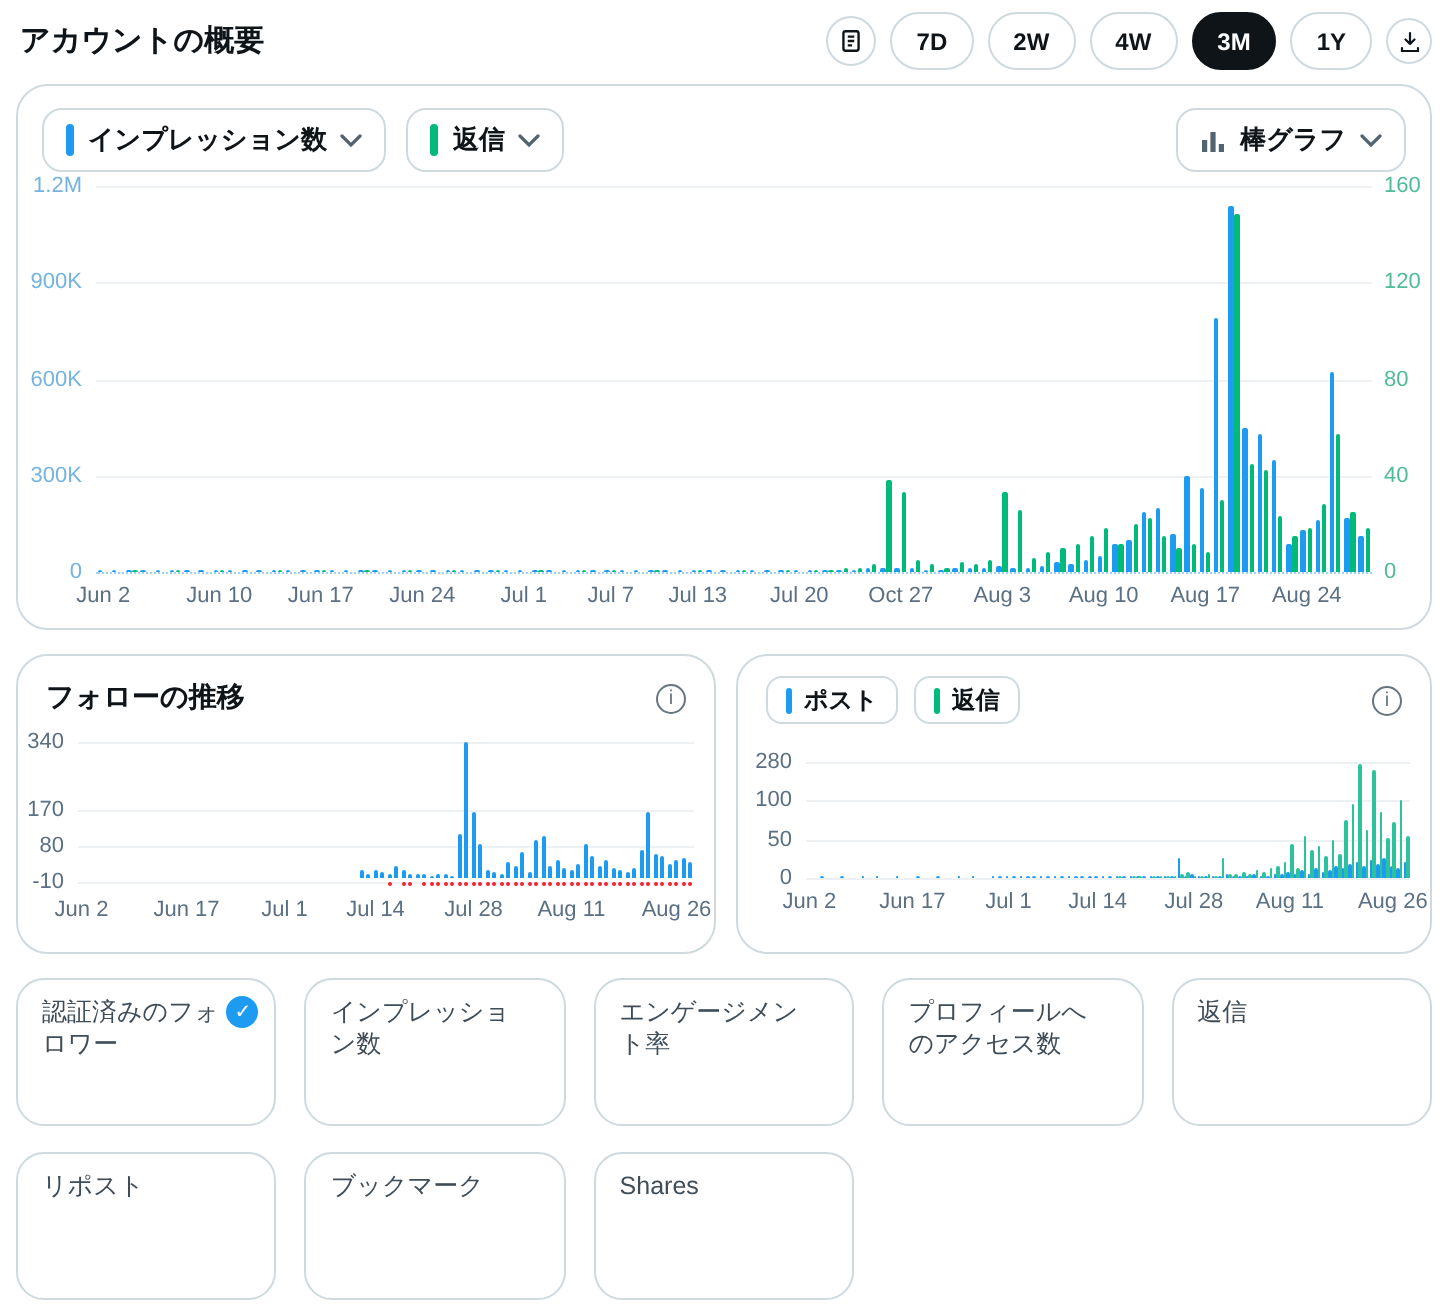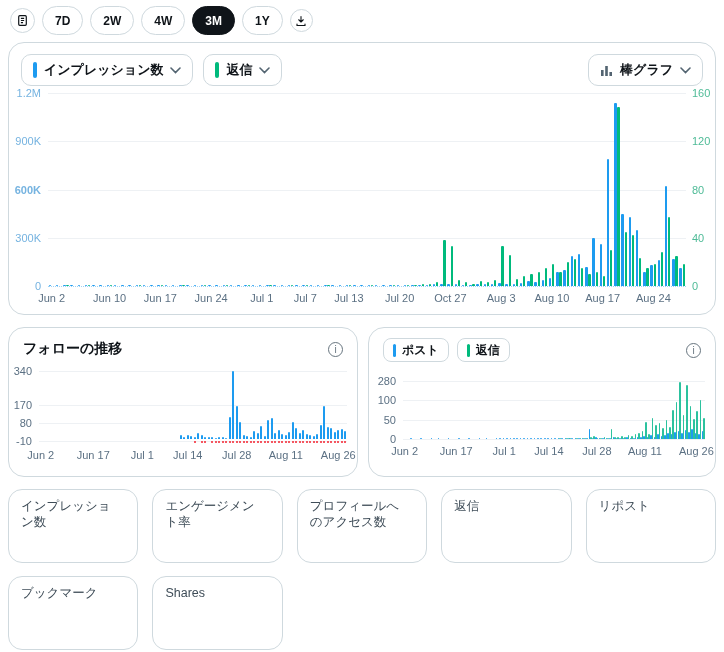--- a/index.html
+++ b/index.html
@@ -54,20 +54,21 @@
   .stat .lbl { font-size:12.5px; color:#3f4d58; line-height:1.25; padding-right:12px; }
   .vbadge { position:absolute; top:8px; right:8px; width:16px; height:16px; border-radius:50%; background:#1d9bf0;
     color:#fff; font-size:10px; display:flex; align-items:center; justify-content:center; font-weight:700; }
 </style>
 </head>
 <body>
 
 <div class="page">
 
   <header>
+    <h1>アカウントの概要</h1>
     <div class="ranges">
       <button class="circle-btn">
         <svg width="13" height="13" viewBox="0 0 24 24" fill="none" stroke="#0f1419" stroke-width="2.2">
           <rect x="5" y="3" width="14" height="18" rx="2"></rect>
             <path d="M9 8h6M9 12h6M9 16h4"></path>
         </svg>
       </button>
       <span style="display:flex;gap:7px">
           <button class="pill">7D</button>
           <button class="pill">2W</button>
@@ -111,21 +112,21 @@
             <path d="M1 1l4.5 4.5L10 1"></path>
           </svg>
       </button>
     </div>
     <div class="chart" id="chart-main">
         <div class="gl dotted" style="left: 38px; width: 638px; top: 193px;"></div>
         <div class="tick l" style="left: 0px; width: 31px; top: 187px;">0</div>
         <div class="gl" style="left: 38px; width: 638px; top: 144.75px;"></div>
         <div class="tick l" style="left: 0px; width: 31px; top: 138.75px;">300K</div>
         <div class="gl" style="left: 38px; width: 638px; top: 96.5px;"></div>
-        <div class="tick l" style="left: 0px; width: 31px; top: 90.5px; font-weight: bold;">600K</div>
+        <div class="tick l" style="left: 0px; width: 31px; top: 90.5px;">600K</div>
         <div class="gl" style="left: 38px; width: 638px; top: 48.25px;"></div>
         <div class="tick l" style="left: 0px; width: 31px; top: 42.25px;">900K</div>
         <div class="gl" style="left: 38px; width: 638px; top: 0px;"></div>
         <div class="tick l" style="left: 0px; width: 31px; top: -6px;">1.2M</div>
         <div class="tick r" style="left: 682px; top: 187px;">0</div>
         <div class="tick r" style="left: 682px; top: 138.75px;">40</div>
         <div class="tick r" style="left: 682px; top: 90.5px;">80</div>
         <div class="tick r" style="left: 682px; top: 42.25px;">120</div>
         <div class="tick r" style="left: 682px; top: -6px;">160</div>
         <div class="bar-el" style="left: 38.58px; width: 2.465px; top: 192px; height: 1px; background: rgb(29, 155, 240);"></div>
@@ -542,20 +543,24 @@
           <div class="xlab" style="left: 179.852px; top: 70px;">Jul 14</div>
           <div class="xlab" style="left: 227.898px; top: 70px;">Jul 28</div>
           <div class="xlab" style="left: 275.943px; top: 70px;">Aug 11</div>
           <div class="xlab" style="left: 327.42px; top: 70px;">Aug 26</div>
         </div>
     </section>
   </div>
 
   <div class="stats">
       <div class="stat">
+        <div class="lbl">認証済みのフォロワー</div>
+        <div class="vbadge">✓</div>
+      </div>
+      <div class="stat">
         <div class="lbl">インプレッション数</div>
       </div>
       <div class="stat">
         <div class="lbl">エンゲージメント率</div>
       </div>
       <div class="stat">
         <div class="lbl">プロフィールへのアクセス数</div>
       </div>
       <div class="stat">
         <div class="lbl">返信</div>

